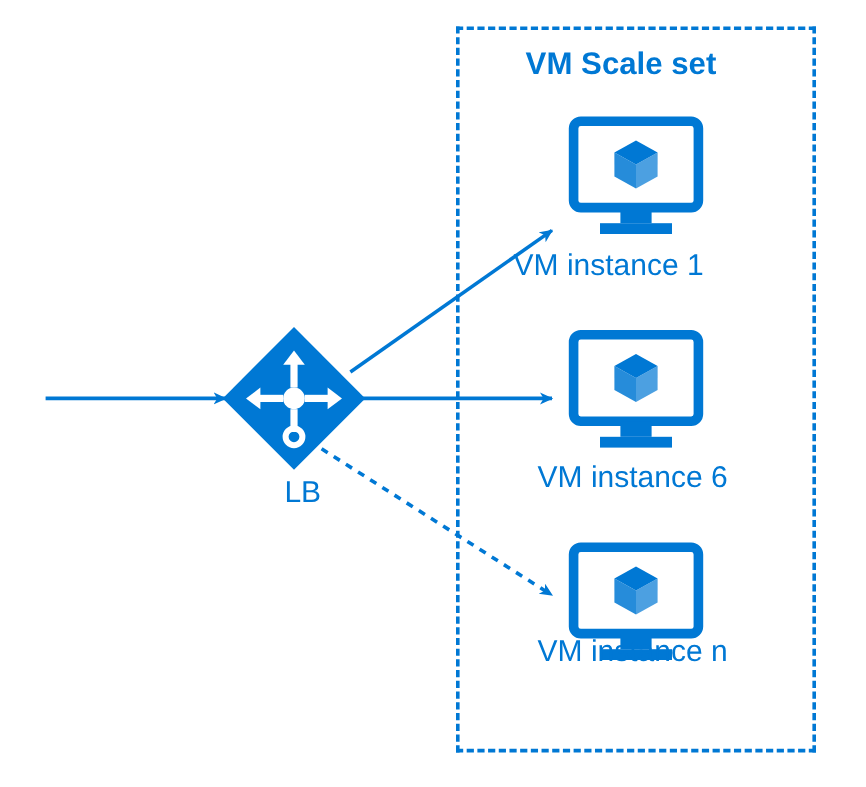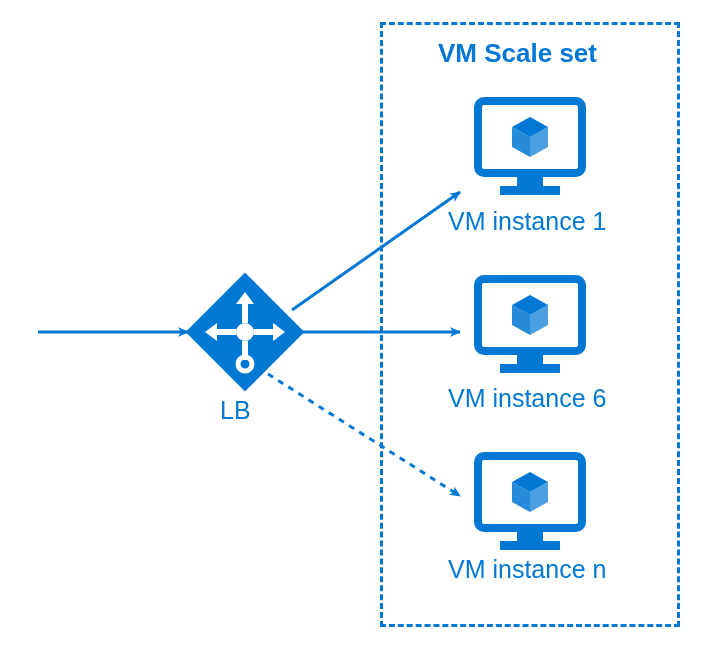--- a/index.html
+++ b/index.html
@@ -105,17 +105,17 @@
       <polygon points="-18,-10 0,0 0,20 -18,10" fill="#0078d4" opacity="0.85"></polygon>
       <polygon points="18,-10 0,0 0,20 18,10" fill="#0078d4" opacity="0.7"></polygon>
     </g>
   </g>
 </svg>
 
 <div class="scale-set-box" style="left:380px; top:22px; width:300px; height:605px;"></div>
 
 <div class="scale-set-title" style="left:438px; top:38px;">VM Scale set</div>
 
-<div class="lb-label" style="left:220px; top:396px;">LB</div>
+<div class="lb-label" style="left:237px; top:396px;">LB</div>
 
-<div class="vm-label" style="left:448px; top:207px;">VM instance 1</div>
+<div class="vm-label" style="left:428px; top:207px;">VM instance 1</div>
 <div class="vm-label" style="left:448px; top:384px;">VM instance 6</div>
-<div class="vm-label" style="left:448px; top:555px;">VM instance n</div>
+<div class="vm-label" style="left:448px; top:529px;">VM instance n</div>
 
 </body></html>

